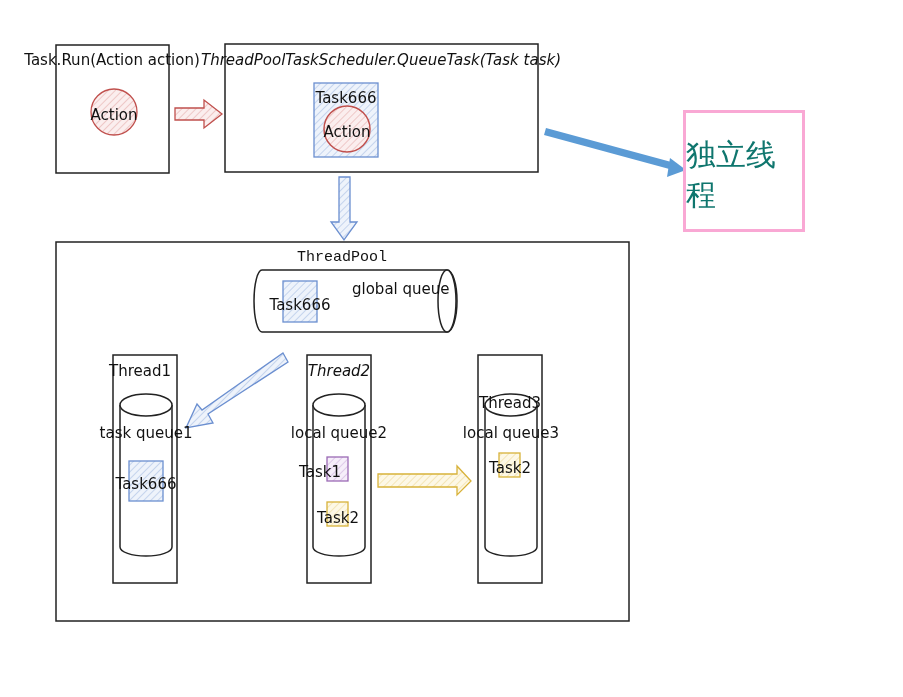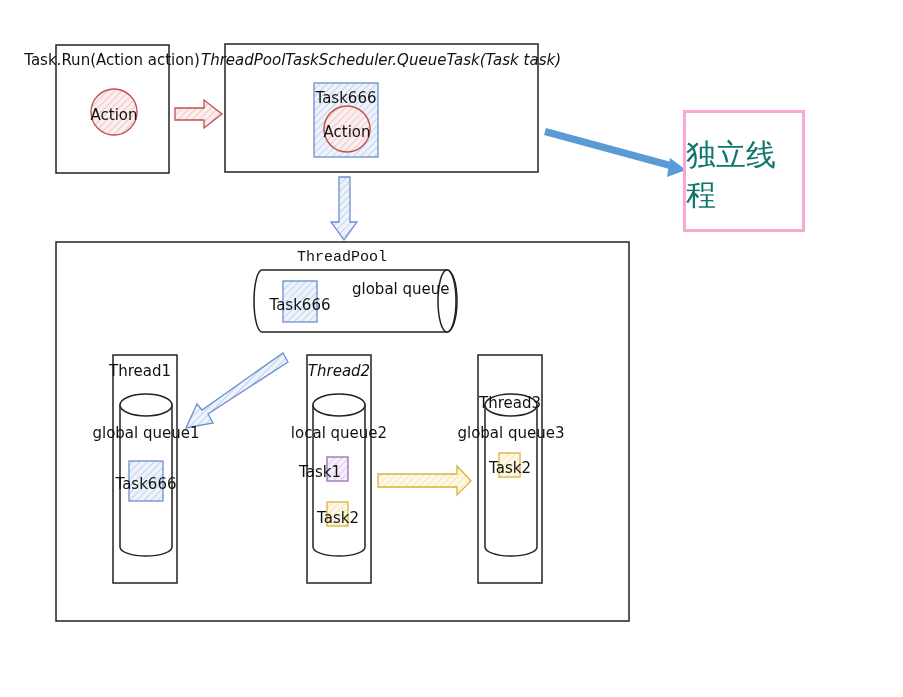--- a/index.html
+++ b/index.html
@@ -91,23 +91,23 @@
 <div class="lbl" style="left:346px;top:89px;">Task666</div>
 <div class="lbl" style="left:347px;top:123px;">Action</div>
 
 <div class="cjk">独立线程</div>
 
 <div class="lbl" style="left:342px;top:249px;font-family:Liberation Mono, monospace;">ThreadPool</div>
 <div class="lbl" style="left:352px;top:280px;transform:none;">global queue</div>
 <div class="lbl" style="left:300px;top:296px;">Task666</div>
 
 <div class="lbl" style="left:140px;top:362px;">Thread1</div>
-<div class="lbl" style="left:146px;top:424px;">global queue1</div>
+<div class="lbl" style="left:146px;top:424px;">task queue1</div>
 <div class="lbl" style="left:146px;top:475px;">Task666</div>
 
 <div class="lbl" style="left:339px;top:362px;font-style:italic;">Thread2</div>
 <div class="lbl" style="left:339px;top:424px;">local queue2</div>
 <div class="lbl" style="left:320px;top:463px;">Task1</div>
 <div class="lbl" style="left:338px;top:509px;">Task2</div>
 
 <div class="lbl" style="left:510px;top:362px;margin-top:32px;">Thread3</div>
-<div class="lbl" style="left:511px;top:424px;">global queue3</div>
+<div class="lbl" style="left:511px;top:424px;">local queue3</div>
 <div class="lbl" style="left:510px;top:459px;">Task2</div>
 
 </body></html>

